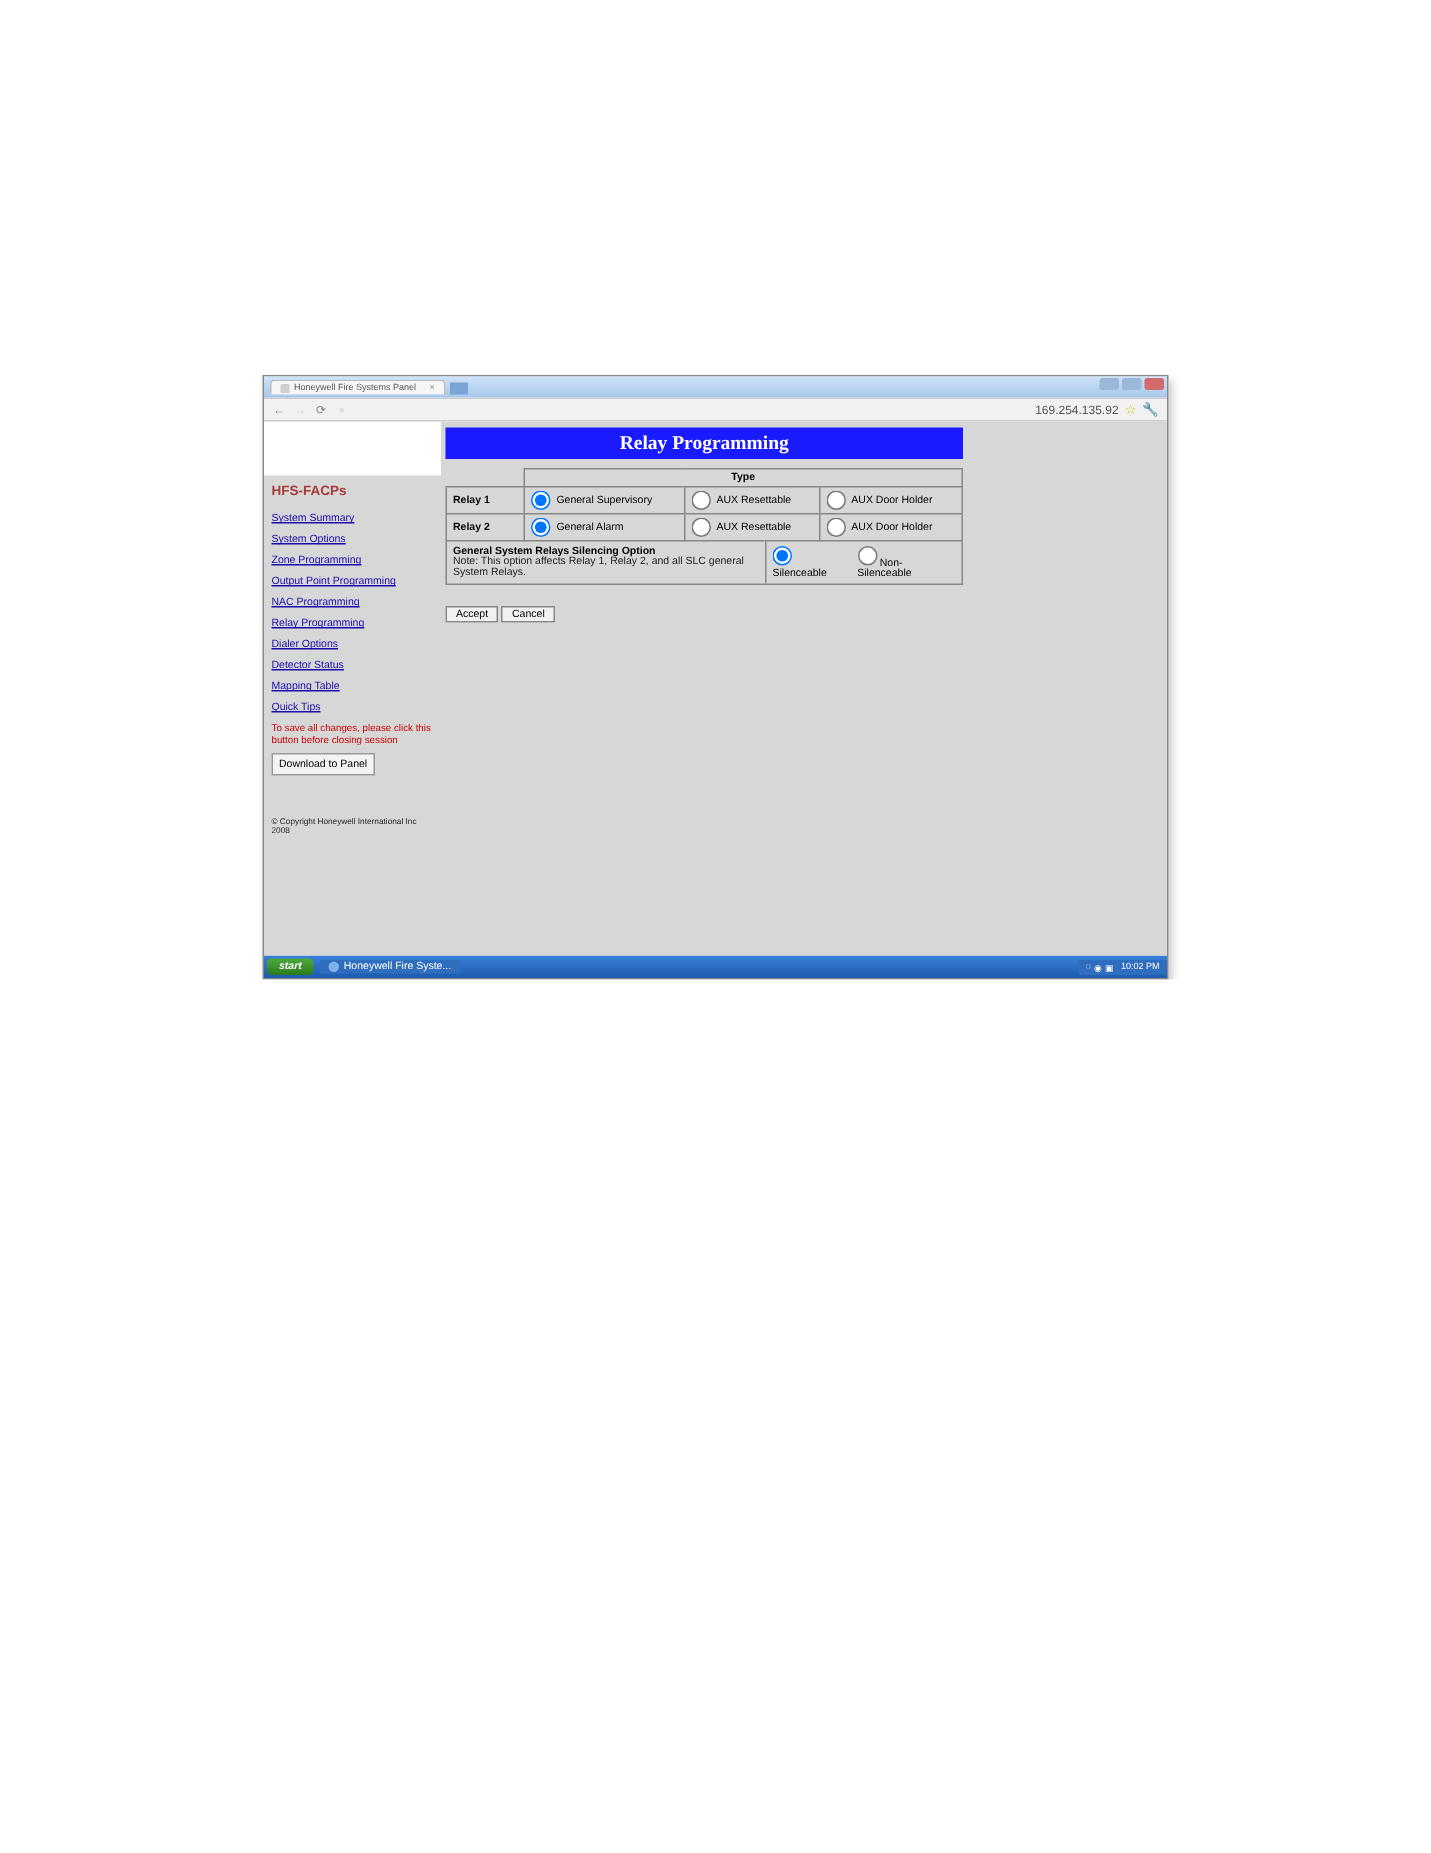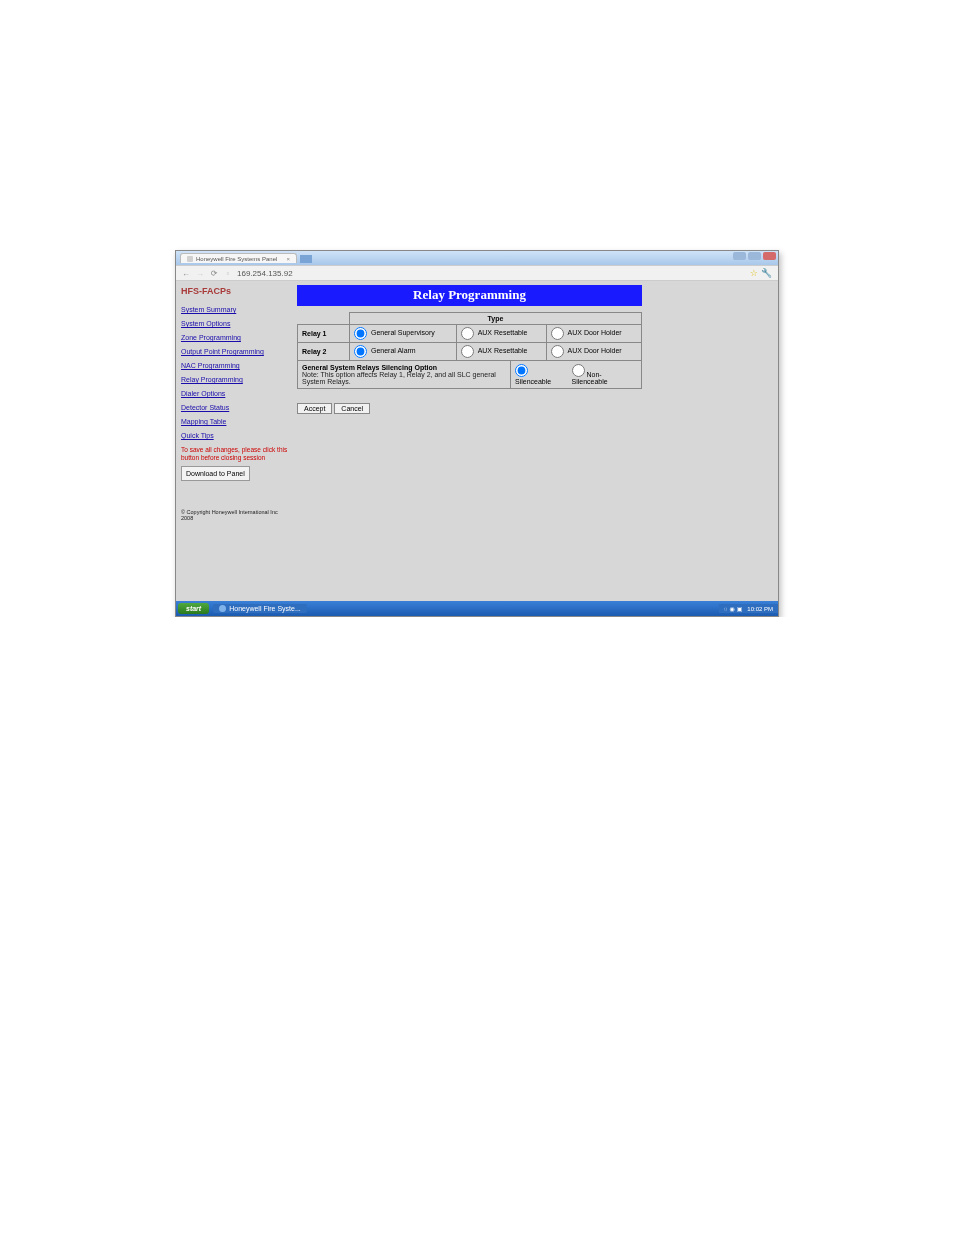--- a/index.html
+++ b/index.html
@@ -11,27 +11,27 @@
     .titlebar .win-controls { position: absolute; right: 2px; top: 1px; display: flex; gap: 2px; }
     .titlebar .win-controls span { width: 13px; height: 8px; background: #9bb8db; border-radius: 2px; display: inline-block; }
     .titlebar .win-controls .close { background: #d46a6a; }
     .tab-strip { display: flex; align-items: flex-end; background: #d6d6d6; height: 10px; }
     .tab { background: #f6f6f6; border: 1px solid #bbb; border-bottom: none; height: 10px; font-size: 6px; padding: 1px 6px; border-radius: 3px 3px 0 0; color: #555; display:flex; align-items:center; gap:3px;}
     .tab .favicon { width:6px; height:6px; background:#d0d0d0; border-radius:1px; display:inline-block;}
     .new-tab { width: 12px; height: 8px; background: #7aa3d6; margin-left: 3px; }
     
     .addr-bar { height: 16px; background: #f1f1f1; border-top: 1px solid #ccc; border-bottom: 1px solid #ccc; display: flex; align-items: center; padding: 0 5px; gap: 4px; font-size: 8px; color: #555; }
     .addr-bar .nav-btn { width: 10px; text-align: center; color:#888; }
-    .addr-bar .url-field { flex: 1; }
+    .addr-bar .url-field { flex: 1; text-align: right; }
     .addr-bar .right-icons { display:flex; gap:4px; align-items:center; }
     .addr-bar .star { color:#e1c01c; font-size:9px; }
     .addr-bar .wrench { color:#666; font-size:9px;}
     
     .body-row { display:flex; align-items: stretch; }
-    .sidebar { width: 118px; background: #d7d7d7; padding: 5px 5px 10px 5px; font-size: 7px; min-height: 320px; }
+    .sidebar { width: 118px; background: #d7d7d7; padding: 5px 5px 10px 5px; font-size: 7px; min-height: 320px; margin-top: 36px; }
     .hfs-title { color: #a83a3a; font-weight: bold; font-size: 9px; margin-bottom: 10px; }
     .side-links a { display:block; color: #1a0dab; text-decoration: underline; margin-bottom: 7px; cursor: pointer; }
     .save-warn { color: #c00; font-size: 6.5px; line-height: 1.2; margin-top: 7px; }
     .dl-btn { margin-top: 4px; background: #f3f3f3; border: 1px solid #999; padding: 3px 4px; font-size: 7px; display:inline-block; cursor:pointer;}
     .copyright { margin-top: 28px; font-size: 5.5px; color: #222; }
     
     .content { flex: 1; background: #d7d7d7; padding: 4px 7px 12px 3px; }
     .header-bar { background: #1a1aff; color: #fff; font-weight: bold; font-size: 13px; text-align: center; padding: 2px 0 3px 0; width: 345px; font-family: 'Times New Roman', serif; }
     
     table.relay { border-collapse: collapse; width: 345px; margin-top: 6px; font-size: 7px; }

